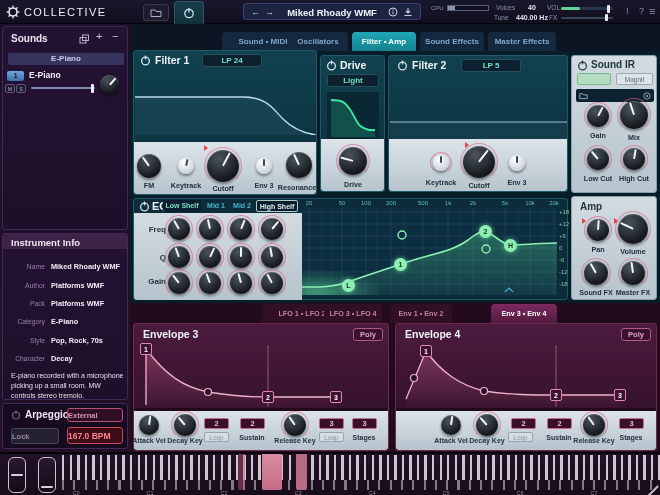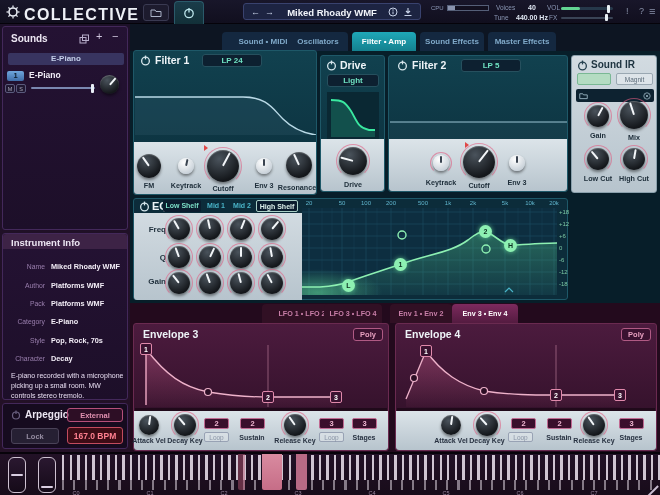--- a/index.html
+++ b/index.html
@@ -4,21 +4,21 @@
 <style>
   * { margin:0; padding:0; box-sizing:border-box; }
   html,body { background:#000; }
   body { font-family:"Liberation Sans", sans-serif; }
   .stage { position:relative; width:660px; height:495px; overflow:hidden; background:#0d1522; }
   .abs { position:absolute; }
 
   
   .topbar { position:absolute; left:0; top:0; width:660px; height:24px;
     background:linear-gradient(#18162a,#110f1e); border-bottom:1px solid #05030a; }
-  .logo-text { position:absolute; left:24px; top:6px; font-size:16px; font-weight:bold;
+  .logo-text { position:absolute; left:24px; top:6px; font-size:11px; font-weight:normal;
     letter-spacing:1.4px; color:#eef0f6;text-align:right; }
   .tb-ico-btn { position:absolute; top:4px; width:26px; height:17px; border:1px solid #3a3a52;
     border-radius:3px; background:#1d1b2e; display:flex; align-items:center; justify-content:center; }
   .tb-tab { position:absolute; left:174px; top:1px; width:30px; height:23px;
     border:1px solid #2a5a6a; border-bottom:none; border-radius:4px 4px 0 0;
     background:linear-gradient(#1a3c4a,#123038); display:flex; align-items:center; justify-content:center; }
   .preset { position:absolute; left:243px; top:3px; width:178px; height:17px;
     background:#1d2442; border:1px solid #39426e; border-radius:3px; }
   .preset .nm { position:absolute; left:36px; right:36px; top:3px; text-align:center;
     font-size:9.5px; font-weight:bold; color:#f2f5fb; white-space:nowrap; }
@@ -41,31 +41,31 @@
   .chip { position:absolute; background:linear-gradient(#6fa6dd,#3f6da8); border-radius:2px;
     color:#0d1c2c; font-size:7.5px; font-weight:bold; text-align:center; }
   .ms-btn { position:absolute; width:10px; height:9px; border:1px solid #5a5a7c; border-radius:2px;
     color:#aab; font-size:5.5px; text-align:center; line-height:8px; background:#201832; }
   .info-hdr { position:absolute; left:0; top:0; right:0; height:15px; background:#3d2346;
     border-radius:3px 3px 0 0; }
   .fld-lab { position:absolute; width:42px; text-align:right; font-size:6.8px; color:#9a7fae; }
   .fld-val { position:absolute; left:48px; font-size:7.3px; font-weight:bold; color:#f2ecf6; white-space:nowrap; }
   .desc { position:absolute; left:8px; top:137px; width:114px; font-size:7px; line-height:1.4;
     color:#e6dcf0; }
-  .arp-btn { position:absolute; border-radius:3px; text-align:center; font-weight:bold; }
+  .arp-btn { position:absolute; border-radius:3px; font-weight:bold; }
 
   
   .mtab { position:absolute; top:32px; height:19px; border-radius:4px 4px 0 0;
     background:#142840; color:#7fa8c8; font-size:8px; font-weight:bold; text-align:center;
     line-height:19px; }
   .mtab.active { background:linear-gradient(#1fa8b8,#14808e); color:#fff; }
   .etab { position:absolute; top:304px; height:19px; border-radius:4px 4px 0 0;
     background:#311024; color:#c87ea8; font-size:7.2px; font-weight:bold; text-align:center;
     line-height:19px; }
-  .etab.active { background:linear-gradient(#7c2a5e,#541b40); color:#fff; }
+  .etab.active { background:linear-gradient(#7c2a5e,#541b40); color:#fff;margin-left:39px; }
 
   
   .tealpanel { position:absolute; background:linear-gradient(180deg,#11414f,#0b2e3b);
     border:1px solid #1e5868; border-radius:3px; }
   .lightpanel { position:absolute; background:linear-gradient(180deg,#d2dbe1,#b7c4cd);
     border:1px solid #8aa0ac; border-radius:3px;padding-left:16px; }
   .maroonpanel { position:absolute; background:linear-gradient(180deg,#4c1b3e,#2b0e24);
     border:1px solid #6a2a50; border-radius:3px; }
   .strip { position:absolute; left:0; right:0; bottom:0;
     background:linear-gradient(180deg,#dce4e9,#b7c4cd); border-radius:0 0 3px 3px; }
@@ -497,20 +497,41 @@
 
     <div class="dbtick" style="top:10px">+18</div>
     <div class="dbtick" style="top:22px">+12</div>
     <div class="dbtick" style="top:34px">+6</div>
     <div class="dbtick" style="top:46px">0</div>
     <div class="dbtick" style="top:58px">-6</div>
     <div class="dbtick" style="top:70px">-12</div>
     <div class="dbtick" style="top:82px">-18</div>
   </div>
 
+  <div class="lightpanel" style="left:571px;top:196px;width:86px;height:104px">
+    <div class="ptitle" style="left:8px;top:4px;color:#1e3440;font-size:10px">Amp</div>
+    <div class="redmark" style="left:10px;top:21px"></div>
+    <div class="redmark" style="left:42px;top:21px"></div>
+    <div class="knob ringed" style="left:15px;top:22px;width:22px;height:22px">
+        <span class="pt" style="transform:rotate(4deg)"></span>
+      </div>
+    <div class="knob ringed" style="left:46px;top:17px;width:30px;height:30px">
+        <span class="pt" style="transform:rotate(-65deg)"></span>
+      </div>
+    <div class="klabel" style="left:26px;top:48px">Pan</div>
+    <div class="klabel" style="left:61px;top:50px">Volume</div>
+    <div class="knob ringed" style="left:12px;top:64px;width:24px;height:24px">
+        <span class="pt" style="transform:rotate(-30deg)"></span>
+      </div>
+    <div class="knob ringed" style="left:49px;top:64px;width:24px;height:24px">
+        <span class="pt" style="transform:rotate(-8deg)"></span>
+      </div>
+    <div class="klabel" style="left:24px;top:91px">Sound FX</div>
+    <div class="klabel" style="left:61px;top:91px">Master FX</div>
+  </div>
 
   <div class="etab" style="left:262px;width:80px">LFO 1 • LFO 2</div>
   <div class="etab" style="left:324px;width:58px">LFO 3 • LFO 4</div>
   <div class="etab" style="left:390px;width:62px">Env 1 • Env 2</div>
   <div class="etab active" style="left:452px;width:66px">Env 3 • Env 4</div>
 
   <div class="maroonpanel" style="left:133px;top:323px;width:256px;height:128px">
     <div class="ptitle" style="left:9px;top:4px">Envelope 3</div>
     <div class="polybtn" style="left:219px;top:4px">Poly</div>
     <svg class="abs" style="left:4px;top:21px" width="248" height="62" viewBox="0 0 248 62">

